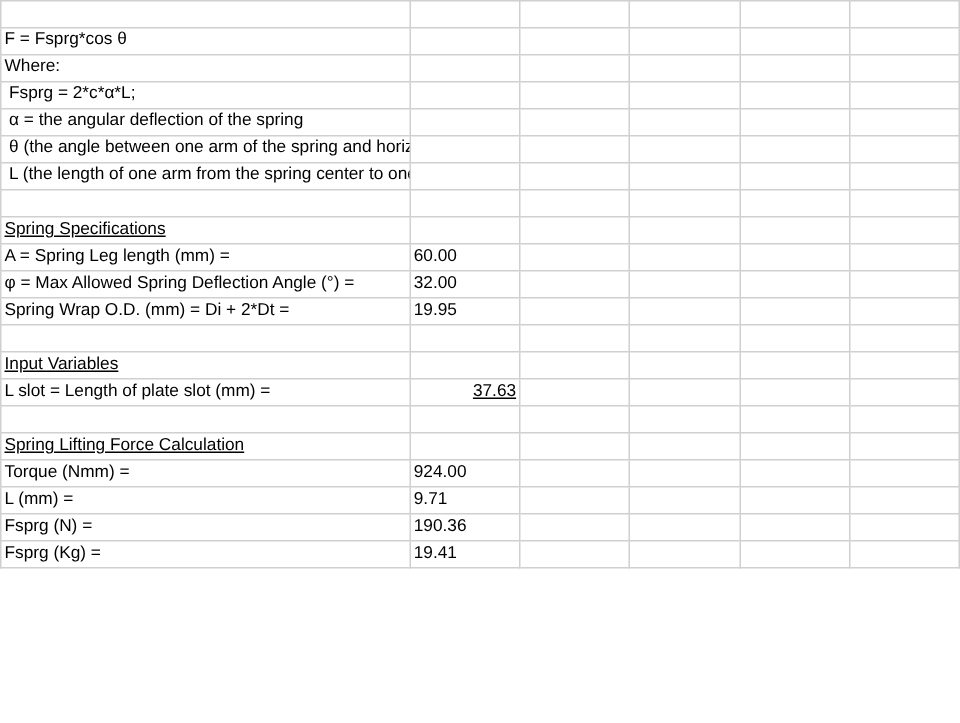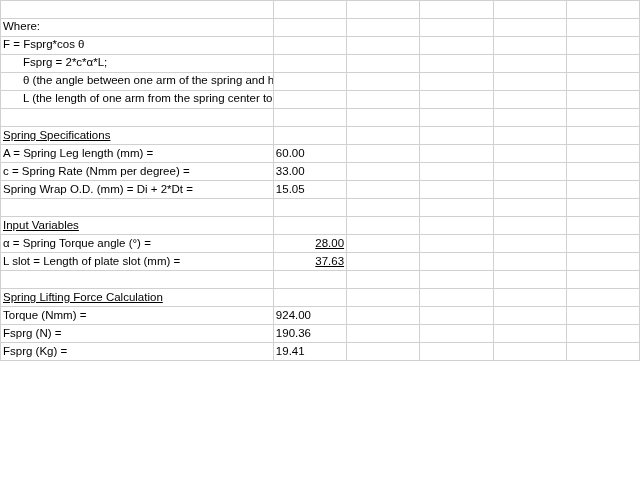--- a/index.html
+++ b/index.html
@@ -54,21 +54,21 @@
     position: relative;
     overflow: visible;
   }
   .ovl {
     position: absolute;
     left: 2px;
     top: 0;
     white-space: nowrap;
     line-height: 15px;
   }
-  .ovl-indent2 { left: 22px; }
+  .ovl-indent2 { left: 5px; }
 </style>
 </head>
 <body>
 
 <table class="sheet">
   <colgroup>
     <col class="c0">
       <col class="c1">
       <col class="c2">
       <col class="c3">
@@ -81,51 +81,61 @@
       <td></td>
       <td></td>
       <td></td>
       <td></td>
       <td></td>
       <td></td>
     </tr>
 
     <tr>
       <td class="overflow-text">
+        <span class="ovl">F = Fsprg*cos θ</span>
+      </td>
+      <td></td>
+      <td></td>
+      <td></td>
+      <td></td>
+      <td></td>
+    </tr>
+
+    <tr>
+      <td class="overflow-text">
         <span class="ovl"> Where:</span>
       </td>
       <td></td>
       <td></td>
       <td></td>
       <td></td>
       <td></td>
     </tr>
 
     <tr>
       <td class="overflow-text">
-        <span class="ovl">F = Fsprg*cos θ</span>
-      </td>
-      <td></td>
-      <td></td>
-      <td></td>
-      <td></td>
-      <td></td>
-    </tr>
-
-    <tr>
-      <td class="overflow-text">
         <span class="ovl ovl-indent2">Fsprg = 2*c*α*L;</span>
       </td>
       <td></td>
       <td></td>
       <td></td>
       <td></td>
       <td></td>
     </tr>
 
+    <tr>
+      <td class="overflow-text">
+        <span class="ovl ovl-indent2">α = the angular deflection of the spring</span>
+      </td>
+      <td></td>
+      <td></td>
+      <td></td>
+      <td></td>
+      <td></td>
+    </tr>
 
     <tr>
       <td class="overflow-text">
         <span class="ovl ovl-indent2">θ (the angle between one arm of the spring and horizontal top face of the slotted plate) = .5*α + 45°, and;</span>
       </td>
       <td></td>
       <td></td>
       <td></td>
       <td></td>
       <td></td>
@@ -165,33 +175,33 @@
 
     <tr>
       <td>A = Spring Leg length (mm) =</td>
       <td class="num">60.00</td>
       <td></td>
       <td></td>
       <td></td>
       <td></td>
     </tr>
 
-
-    <tr>
-      <td>c = Spring Rate (Nmm per degree) =</td>
-      <td class="num">33.00</td>
-      <td></td>
-      <td></td>
-      <td></td>
-      <td></td>
-    </tr>
+    <tr>
+      <td>φ = Max Allowed Spring Deflection Angle (°) =</td>
+      <td class="num">32.00</td>
+      <td></td>
+      <td></td>
+      <td></td>
+      <td></td>
+    </tr>
+
 
     <tr>
       <td>Spring Wrap O.D. (mm) = Di + 2*Dt =</td>
-      <td class="num">15.05</td>
+      <td class="num">19.95</td>
       <td></td>
       <td></td>
       <td></td>
       <td></td>
     </tr>
 
     <tr>
       <td></td>
       <td></td>
       <td></td>
@@ -204,30 +214,20 @@
       <td>
         <span class="underline-text">Input Variables</span>
       </td>
       <td></td>
       <td></td>
       <td></td>
       <td></td>
       <td></td>
     </tr>
 
-    <tr>
-      <td>α = Spring Torque angle (°) =</td>
-      <td class="inputbox">
-        <span>28.00</span>
-      </td>
-      <td></td>
-      <td></td>
-      <td></td>
-      <td></td>
-    </tr>
 
     <tr>
       <td>L slot = Length of plate slot (mm) =</td>
       <td class="inputbox">
         <span>37.63</span>
       </td>
       <td></td>
       <td></td>
       <td></td>
       <td></td>
@@ -256,20 +256,28 @@
 
     <tr>
       <td>Torque (Nmm) =</td>
       <td class="num">924.00</td>
       <td></td>
       <td></td>
       <td></td>
       <td></td>
     </tr>
 
+    <tr>
+      <td>L (mm) =</td>
+      <td class="num">9.71</td>
+      <td></td>
+      <td></td>
+      <td></td>
+      <td></td>
+    </tr>
 
     <tr>
       <td>Fsprg (N) =</td>
       <td class="num">190.36</td>
       <td></td>
       <td></td>
       <td></td>
       <td></td>
     </tr>
 

